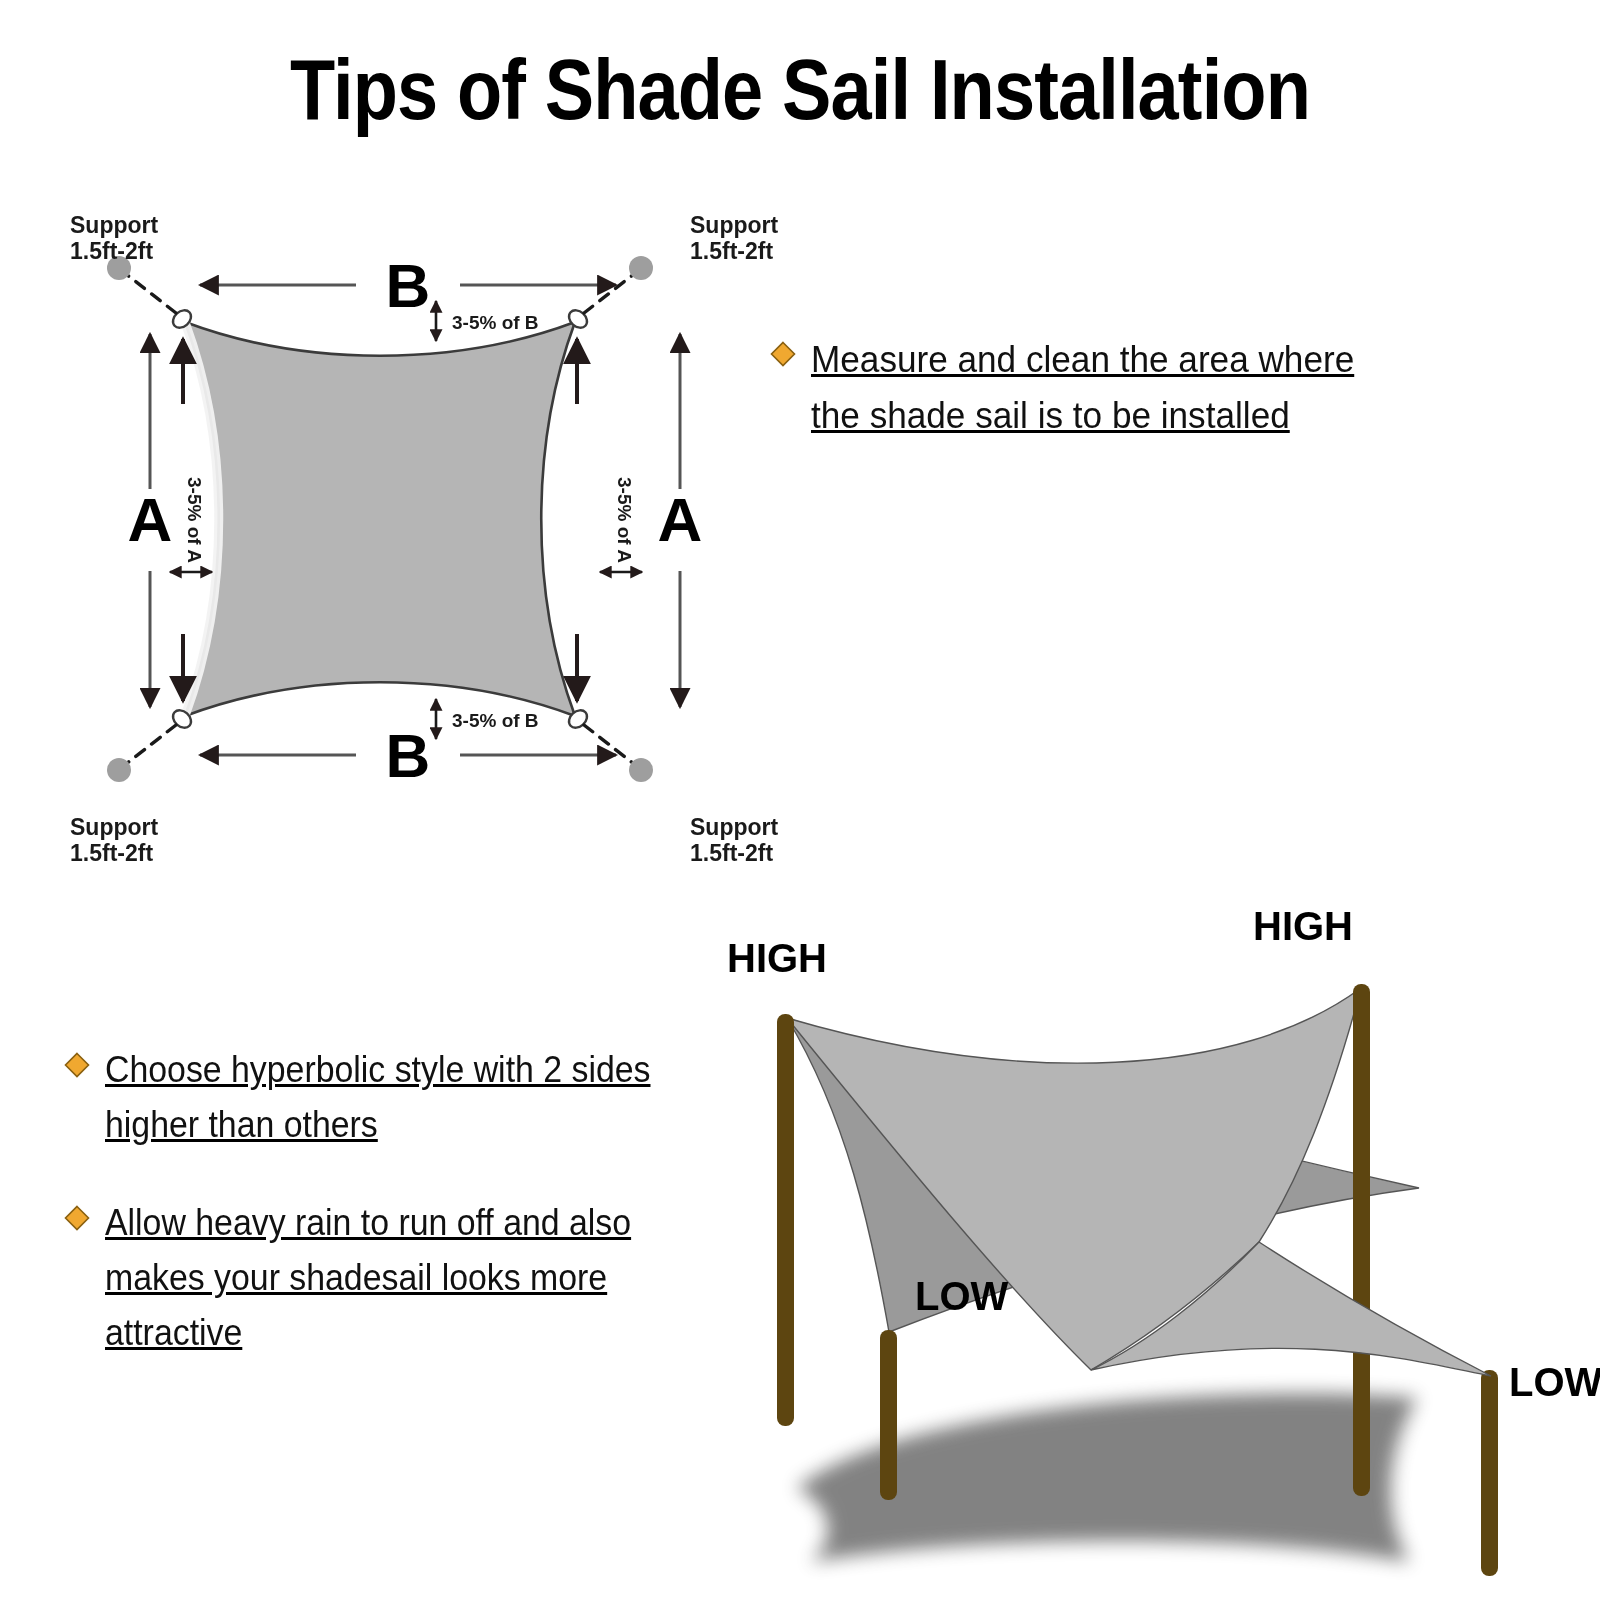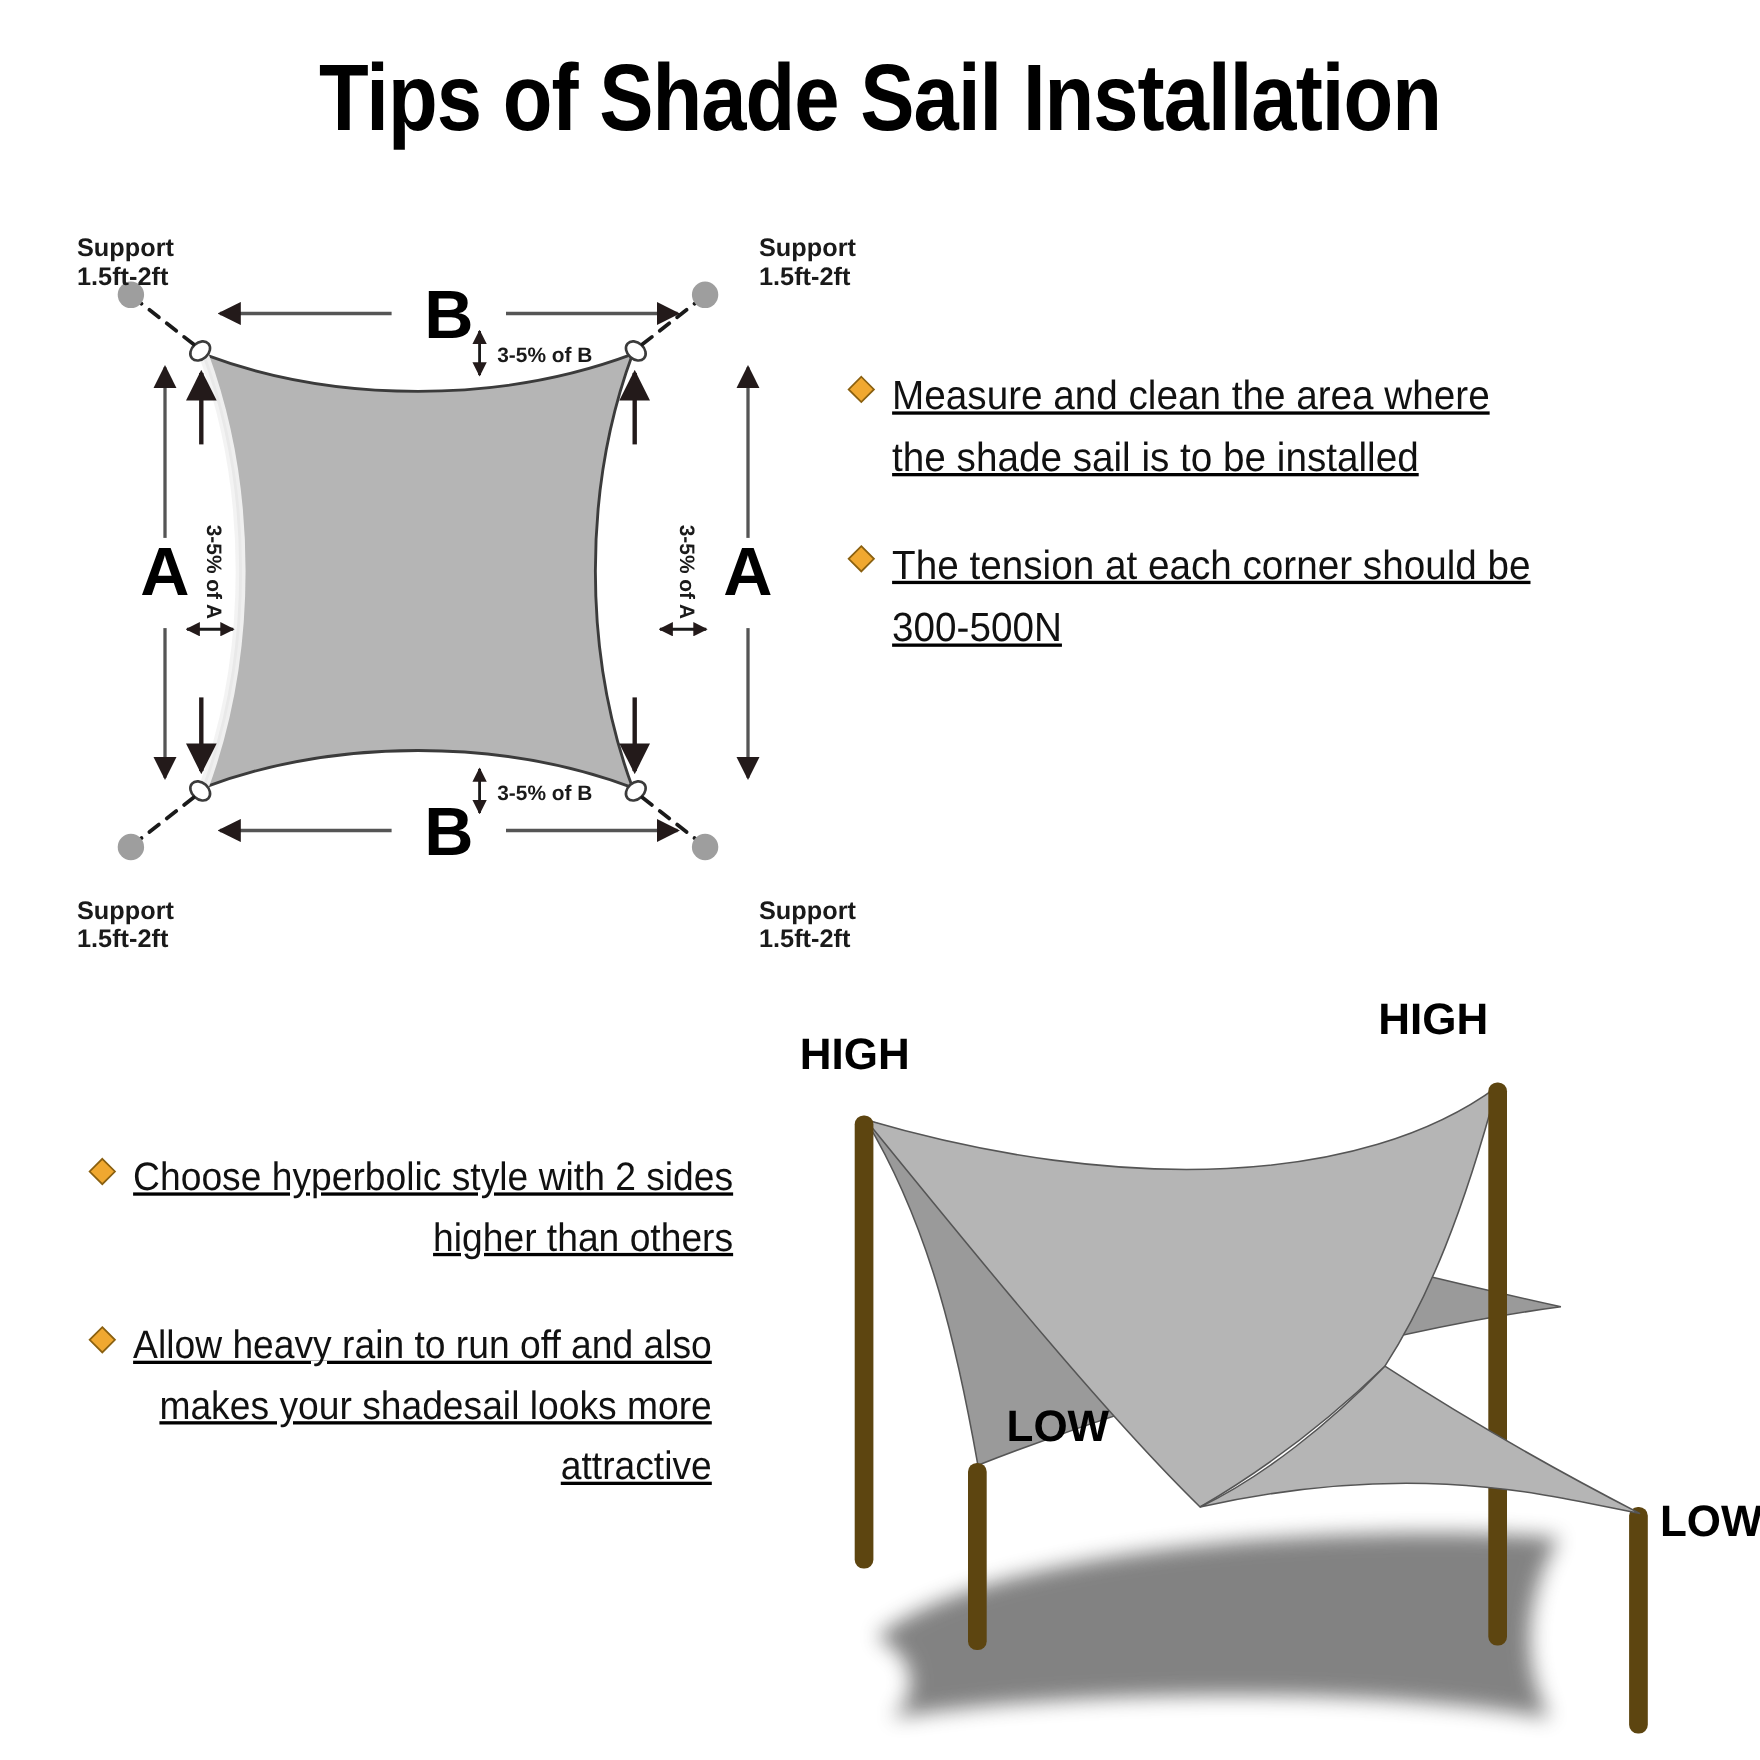--- a/index.html
+++ b/index.html
@@ -63,24 +63,23 @@
   }
   #bullets-top .bullet-row { margin-bottom: 42px; }
   #bullets-top .bullet-text {
     font-size: 37px;
     line-height: 1.52;
     transform: scaleX(0.95);
     transform-origin: 0 0;
   }
 
   #bullets-bottom {
-    left: 80px;
+    left: 64px;
     top: 1043px;
     width: 700px;
-    text-align: right;
   }
   #bullets-bottom .bullet-row { margin-bottom: 44px; }
   #bullets-bottom .bullet-text {
     font-size: 36px;
     line-height: 1.52;
     transform: scaleX(0.94);
     transform-origin: 0 0;
   }
 
   
@@ -250,26 +249,20 @@
 <div id="bullets-top" class="bullet-list">
 
   <div class="bullet-row">
     <svg class="bullet-diamond" viewBox="0 0 26 26">
       <polygon points="13,1.5 24.5,13 13,24.5 1.5,13" fill="#f0a830" stroke="#8a6010" stroke-width="1.6"></polygon>
     </svg>
     <div class="bullet-text">Measure and clean the area where<br>the shade sail is to be installed</div>
   </div>
 
 
-  <div class="bullet-row">
-    <svg class="bullet-diamond" viewBox="0 0 26 26">
-      <polygon points="13,1.5 24.5,13 13,24.5 1.5,13" fill="#f0a830" stroke="#8a6010" stroke-width="1.6"></polygon>
-    </svg>
-    <div class="bullet-text">The tension at each corner should be<br>300-500N</div>
-  </div>
 
 </div>
 
 <div id="bullets-bottom" class="bullet-list">
 
   <div class="bullet-row">
     <svg class="bullet-diamond" viewBox="0 0 26 26">
       <polygon points="13,1.5 24.5,13 13,24.5 1.5,13" fill="#f0a830" stroke="#8a6010" stroke-width="1.6"></polygon>
     </svg>
     <div class="bullet-text">Choose hyperbolic style with 2 sides<br>higher than others</div>

